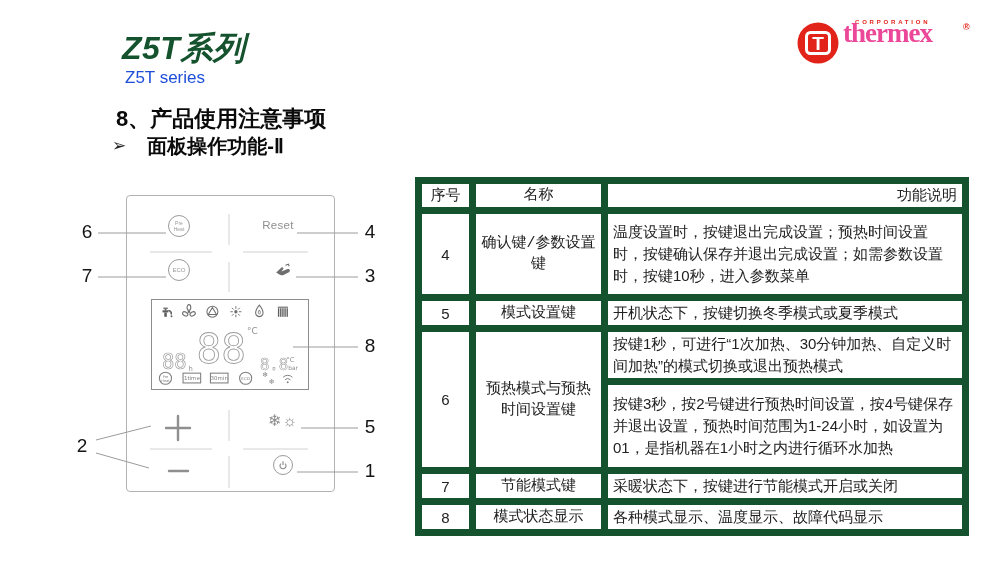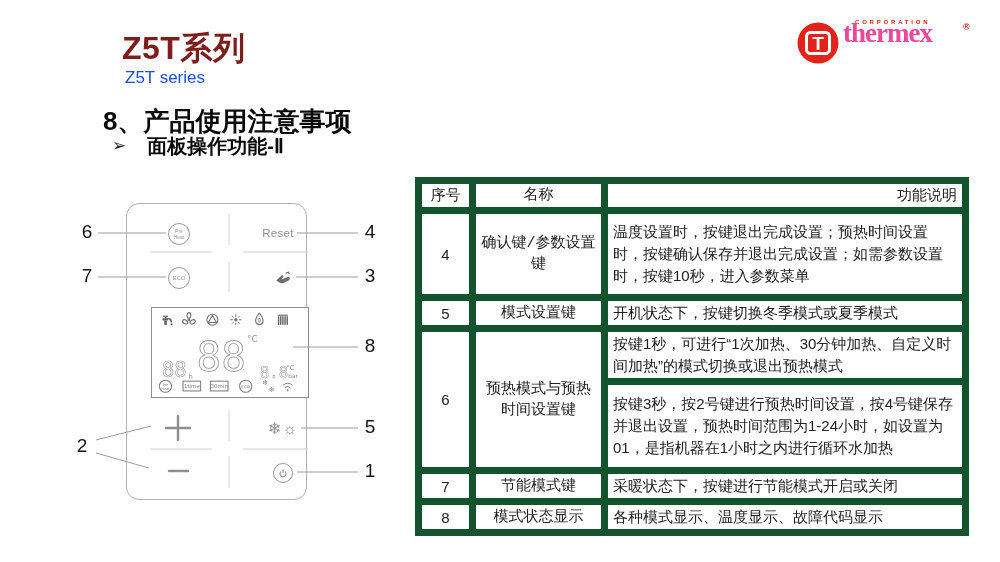--- a/index.html
+++ b/index.html
@@ -4,38 +4,38 @@
 <style>
   * { margin:0; padding:0; box-sizing:border-box; }
   html,body { width:1000px; height:562px; }
   body {
     position:relative; width:1000px; height:562px; background:#ffffff;
     font-family:"Liberation Sans", sans-serif; overflow:hidden; color:#111;
   }
   .abs { position:absolute; }
 
   
-  .title      { left:122px; top:27px;  font-size:32px; font-weight:bold; color:#7f1d1d; letter-spacing:0.5px; }
+  .title      { left:122px; top:27px;  font-size:32px; font-weight:bold; color:#14532d; letter-spacing:0.5px;font-style:italic; }
   .subtitle   { left:125px; top:68px;  font-size:17px; color:#1d4ed8; }
-  .section    { left:103px; top:104px; font-size:26px; font-weight:bold; color:#0a0a0a;text-align:right; }
+  .section    { left:116px; top:104px; font-size:22px; font-weight:bold; color:#0a0a0a;text-align:right; }
   .bulletline { left:112px; top:133px; display:flex; align-items:flex-start; }
   .bulletline .arrow { font-size:17px; color:#222; margin-top:2px; }
   .bulletline .btxt  { font-size:20px; font-weight:bold; margin-left:21px; color:#0a0a0a; }
 
   
   .logo { left:795px; top:16px; width:185px; height:52px; }
   .logo .corp { position:absolute; left:60px; top:3px; font-size:6px; font-weight:bold;
                 letter-spacing:2.8px; color:#e2231a; }
   .logo .brand { position:absolute; left:48px; top:2px; font-size:27px; font-weight:bold;
                  color:#ec4899; font-family:"Liberation Serif", serif; letter-spacing:-1px; }
   .logo .reg  { position:absolute; left:168px; top:6px; font-size:9px; color:#e2231a; font-weight:bold; }
 
   
-  .panel { left:126px; top:203px; width:181px; height:297px;
-           border:1px solid #b3b3b3; border-radius:13px; background:#fff; }
+  .panel { left:126px; top:195px; width:209px; height:297px;
+           border:1px solid #b3b3b3; border-radius:4px; background:#fff; }
   .circle-btn { position:absolute; border:1px solid #9a9a9a; border-radius:50%;
                 display:flex; flex-direction:column; align-items:center; justify-content:center;
                 color:#9a9a9a; text-align:center; background:#fff; }
   .btn-preheat { left:41px; top:19px; width:22px; height:22px; font-size:5px; line-height:1.25; }
   .btn-eco     { left:41px; top:63px; width:22px; height:22px; font-size:6px; }
   .lbl-reset   { position:absolute; left:124px; top:23px; width:54px; text-align:center;
                  font-size:11.5px; color:#8f8f8f; letter-spacing:0.3px; }
   .hand-wrap   { position:absolute; left:146px; top:64px; width:20px; height:20px; }
   .lcd { position:absolute; left:24px; top:103px; width:158px; height:91px;
          border:1.5px solid #8d8d8d; background:#fff; }

